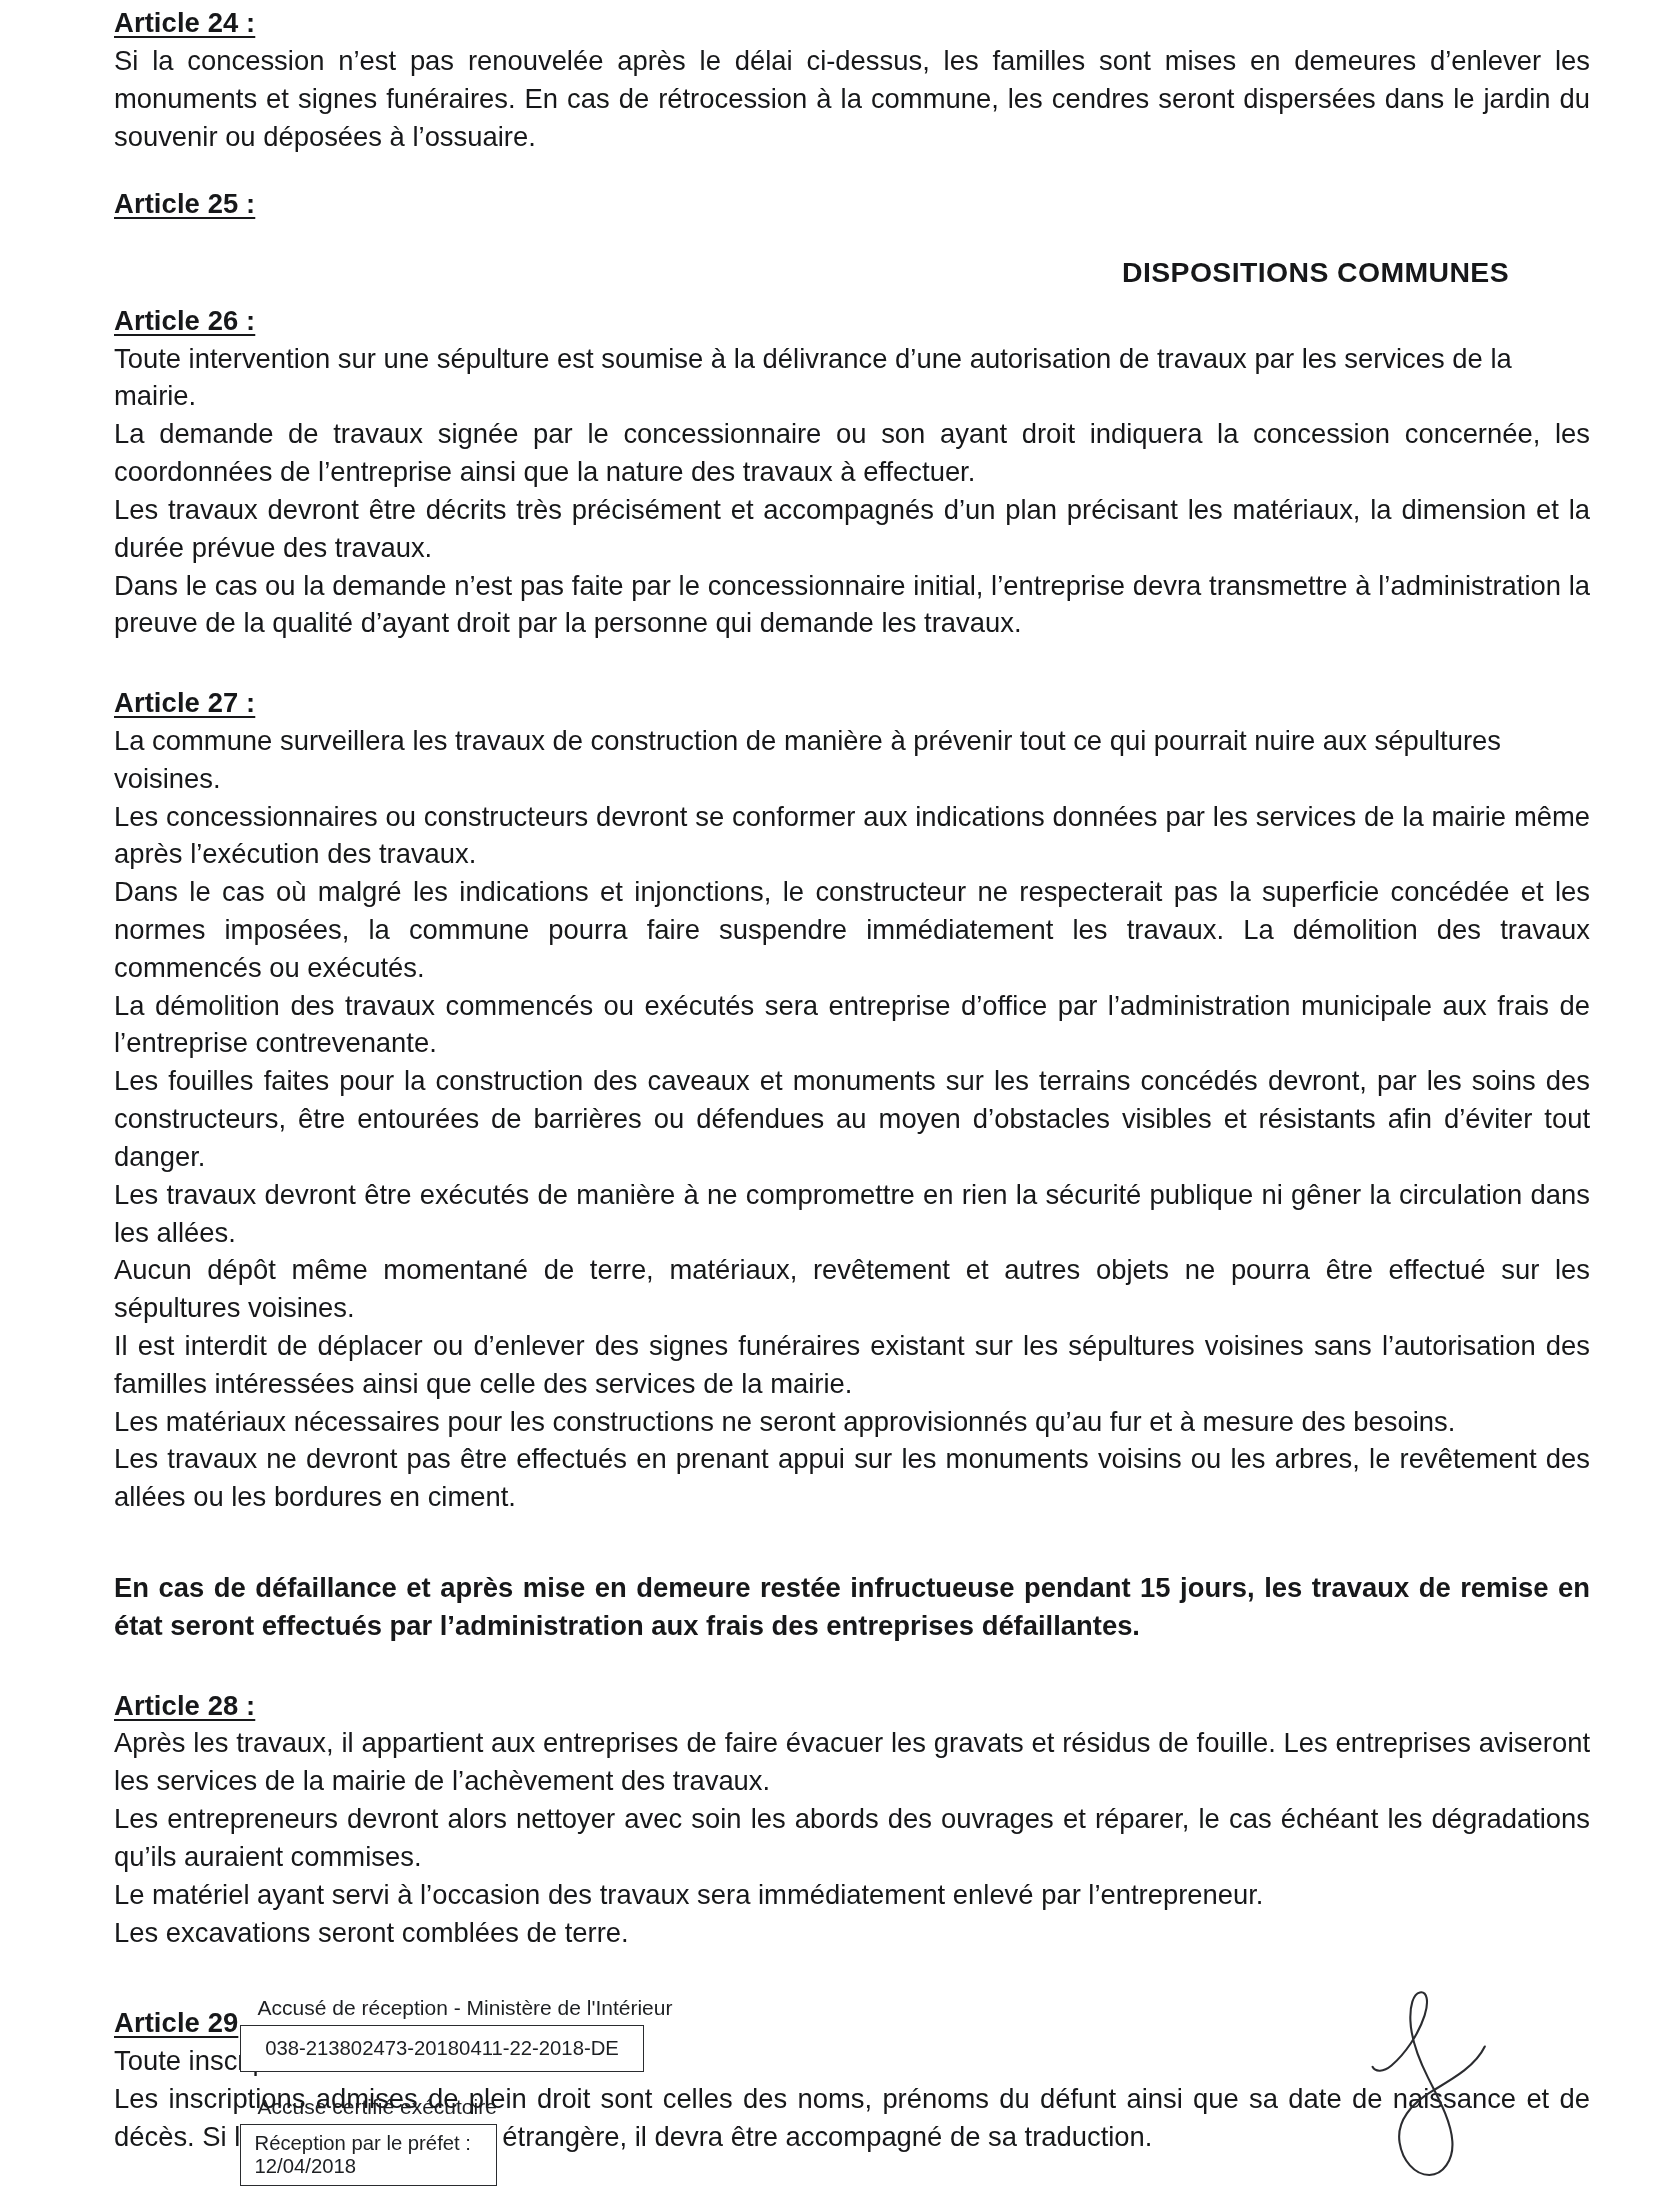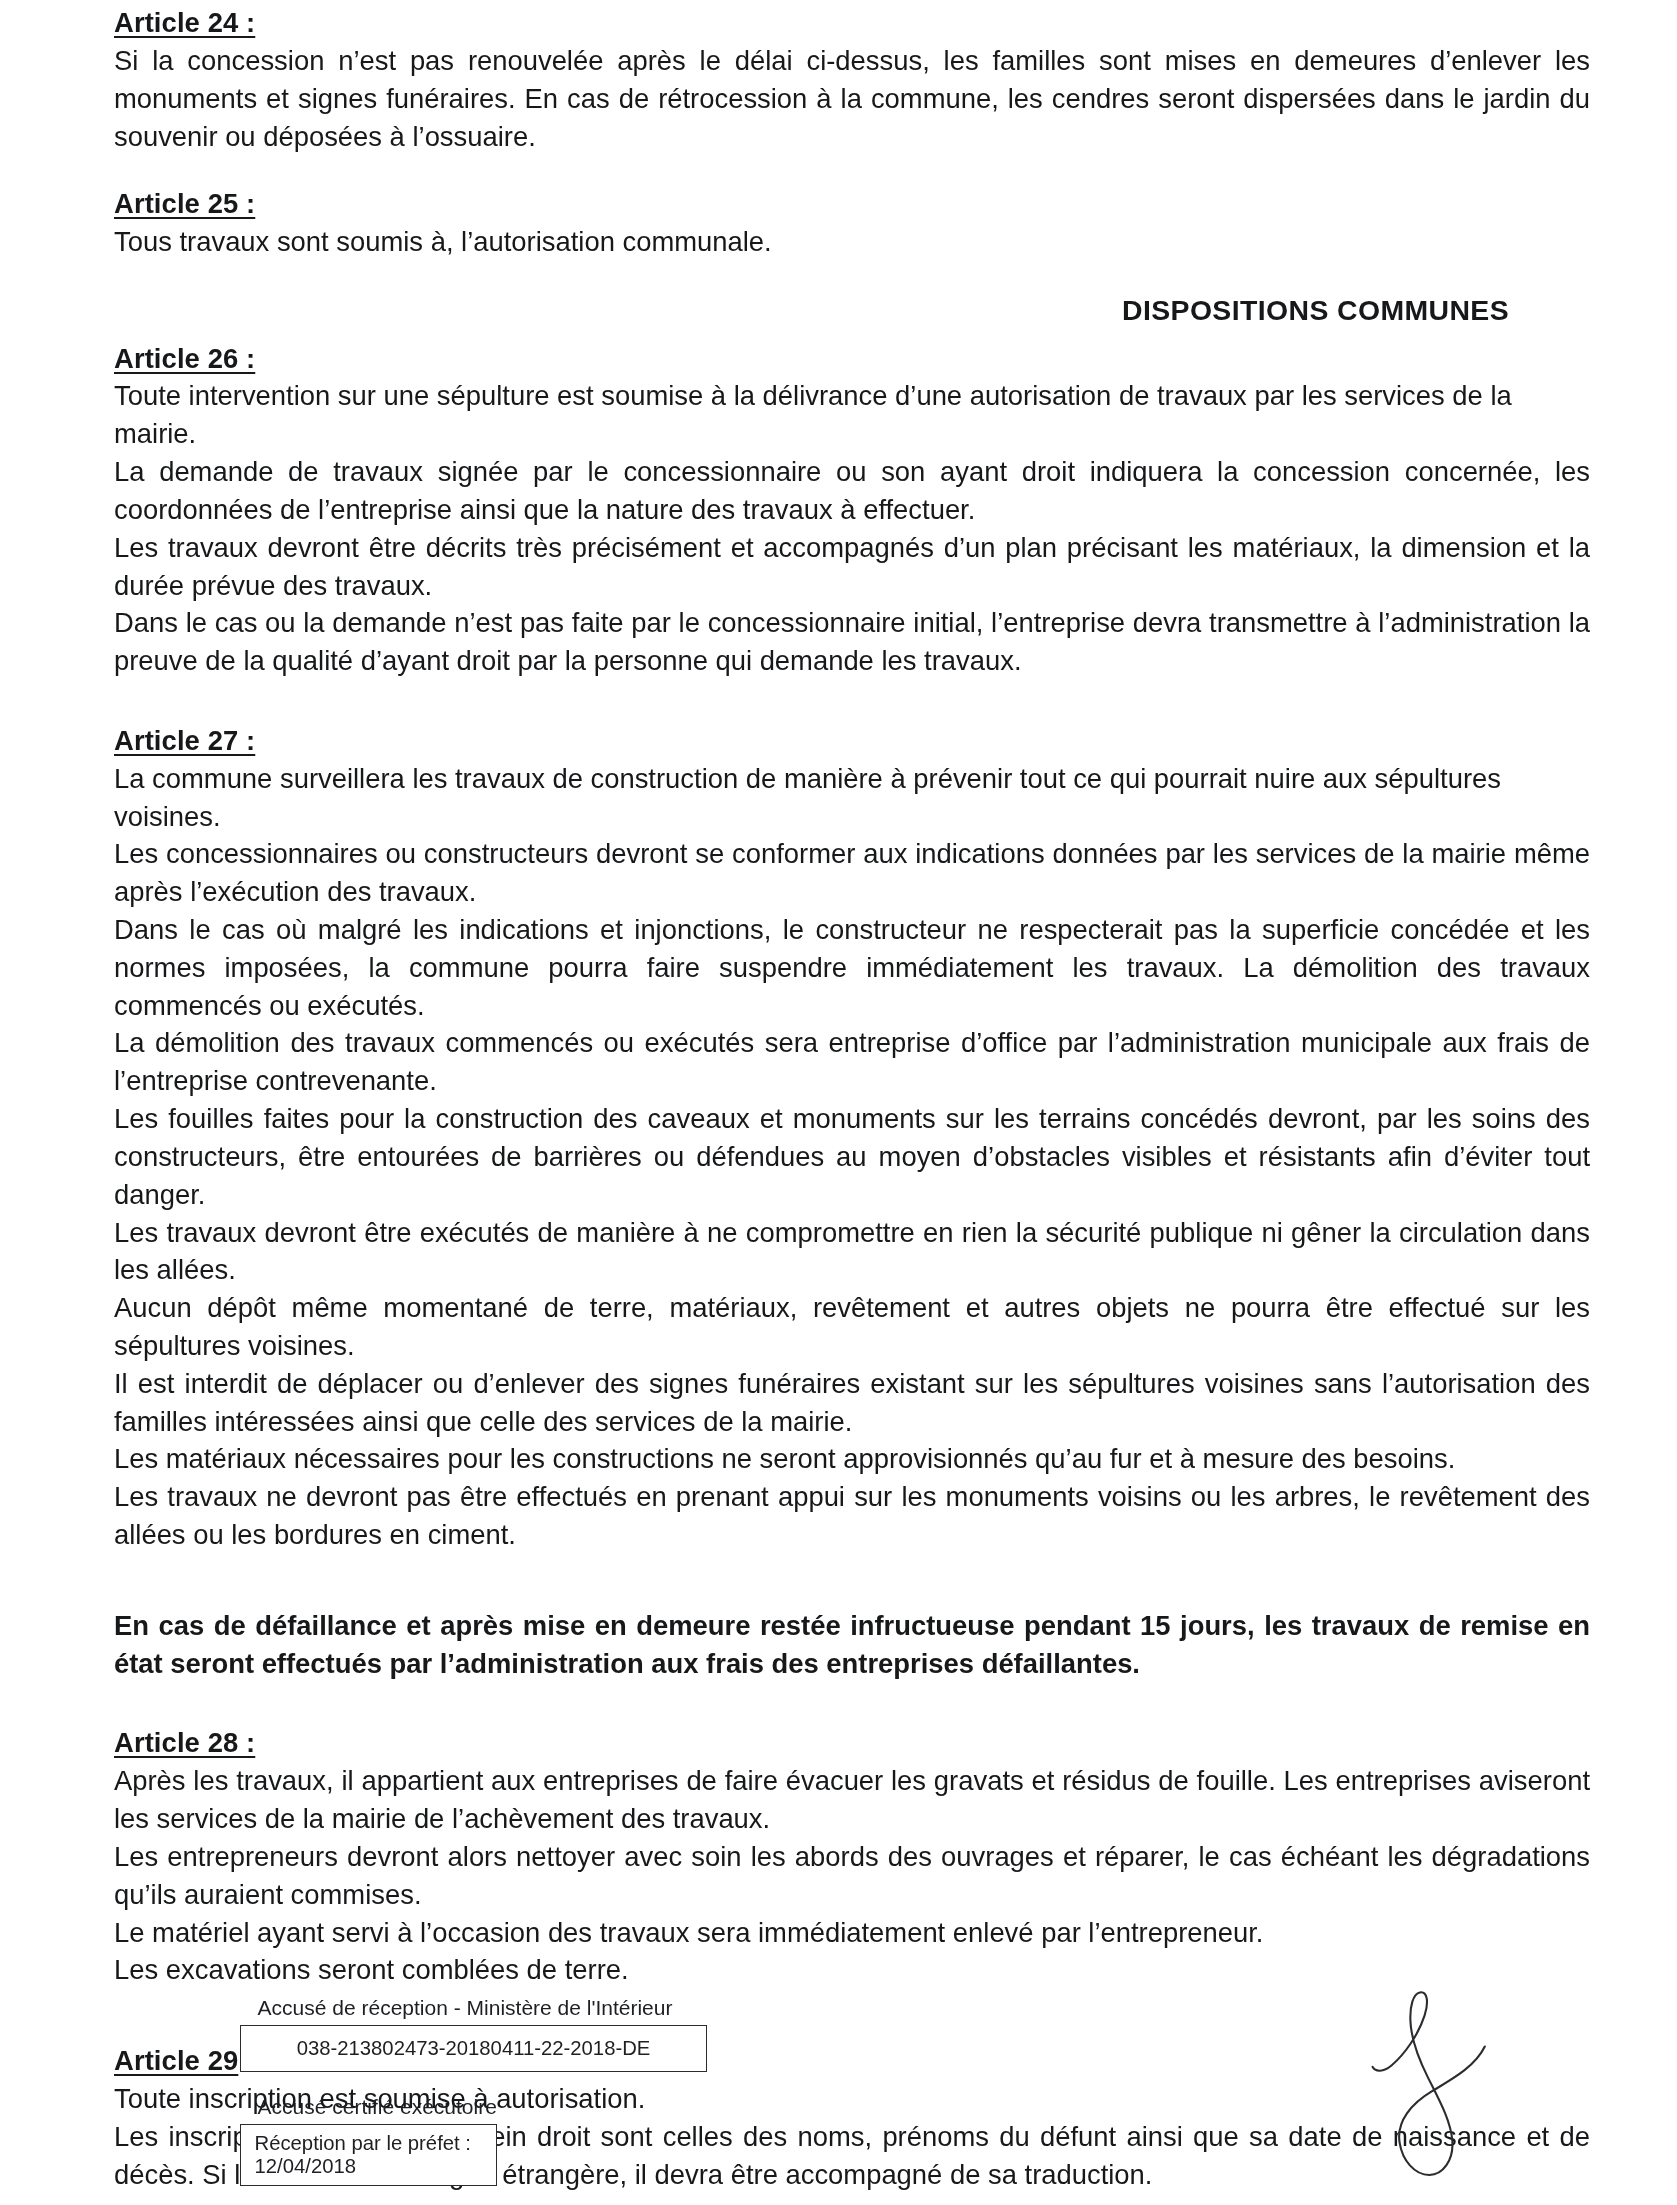--- a/index.html
+++ b/index.html
@@ -82,21 +82,21 @@
     white-space: nowrap;
   }
   .stamp-box {
     border: 1.4px solid #2a2c2f;
     font-size: 20.3px;
     padding: 10.8px 6.8px;
     text-align: center;
     background: #fff;
     box-sizing: border-box;
   }
-  .stamp-box.wide { width: 467px; }
+  .stamp-box.wide { width: 404px; }
   .stamp-box.narrow { width: 257px; padding: 6.8px 6.8px; text-align: left; padding-left: 13.5px;}
   .stamp-gap { height: 23px; }
 
   
   .signature {
     position: absolute;
     left: 1286px;
     top: 1964px;
     width: 284px;
     height: 230px;
@@ -110,21 +110,20 @@
   <div id="sheet">
 
     <div class="doc-body">
 
       <div class="art-head">Article 24 :</div>
       <div class="para">Si la concession n’est pas renouvelée après le délai ci-dessus, les familles sont mises en demeures d’enlever les monuments et signes funéraires. En cas de rétrocession à la commune, les cendres seront dispersées dans le jardin du souvenir ou déposées à l’ossuaire.</div>
 
       <div class="gap-md"></div>
 
       <div class="art-head">Article 25 :</div>
-      <div class="para nojust">Tous travaux sont soumis à, l’autorisation communale.</div>
 
       <div class="gap-md"></div>
 
       <div class="center-head">DISPOSITIONS COMMUNES</div>
 
       <div class="gap-sm"></div>
 
       <div class="art-head">Article 26 :</div>
       <div class="para nojust">Toute intervention sur une sépulture est soumise à la délivrance d’une autorisation de travaux par les services de la mairie.</div>
       <div class="para">La demande de travaux signée par le concessionnaire ou son ayant droit indiquera la concession concernée, les coordonnées de l’entreprise ainsi que la nature des travaux à effectuer.</div>

